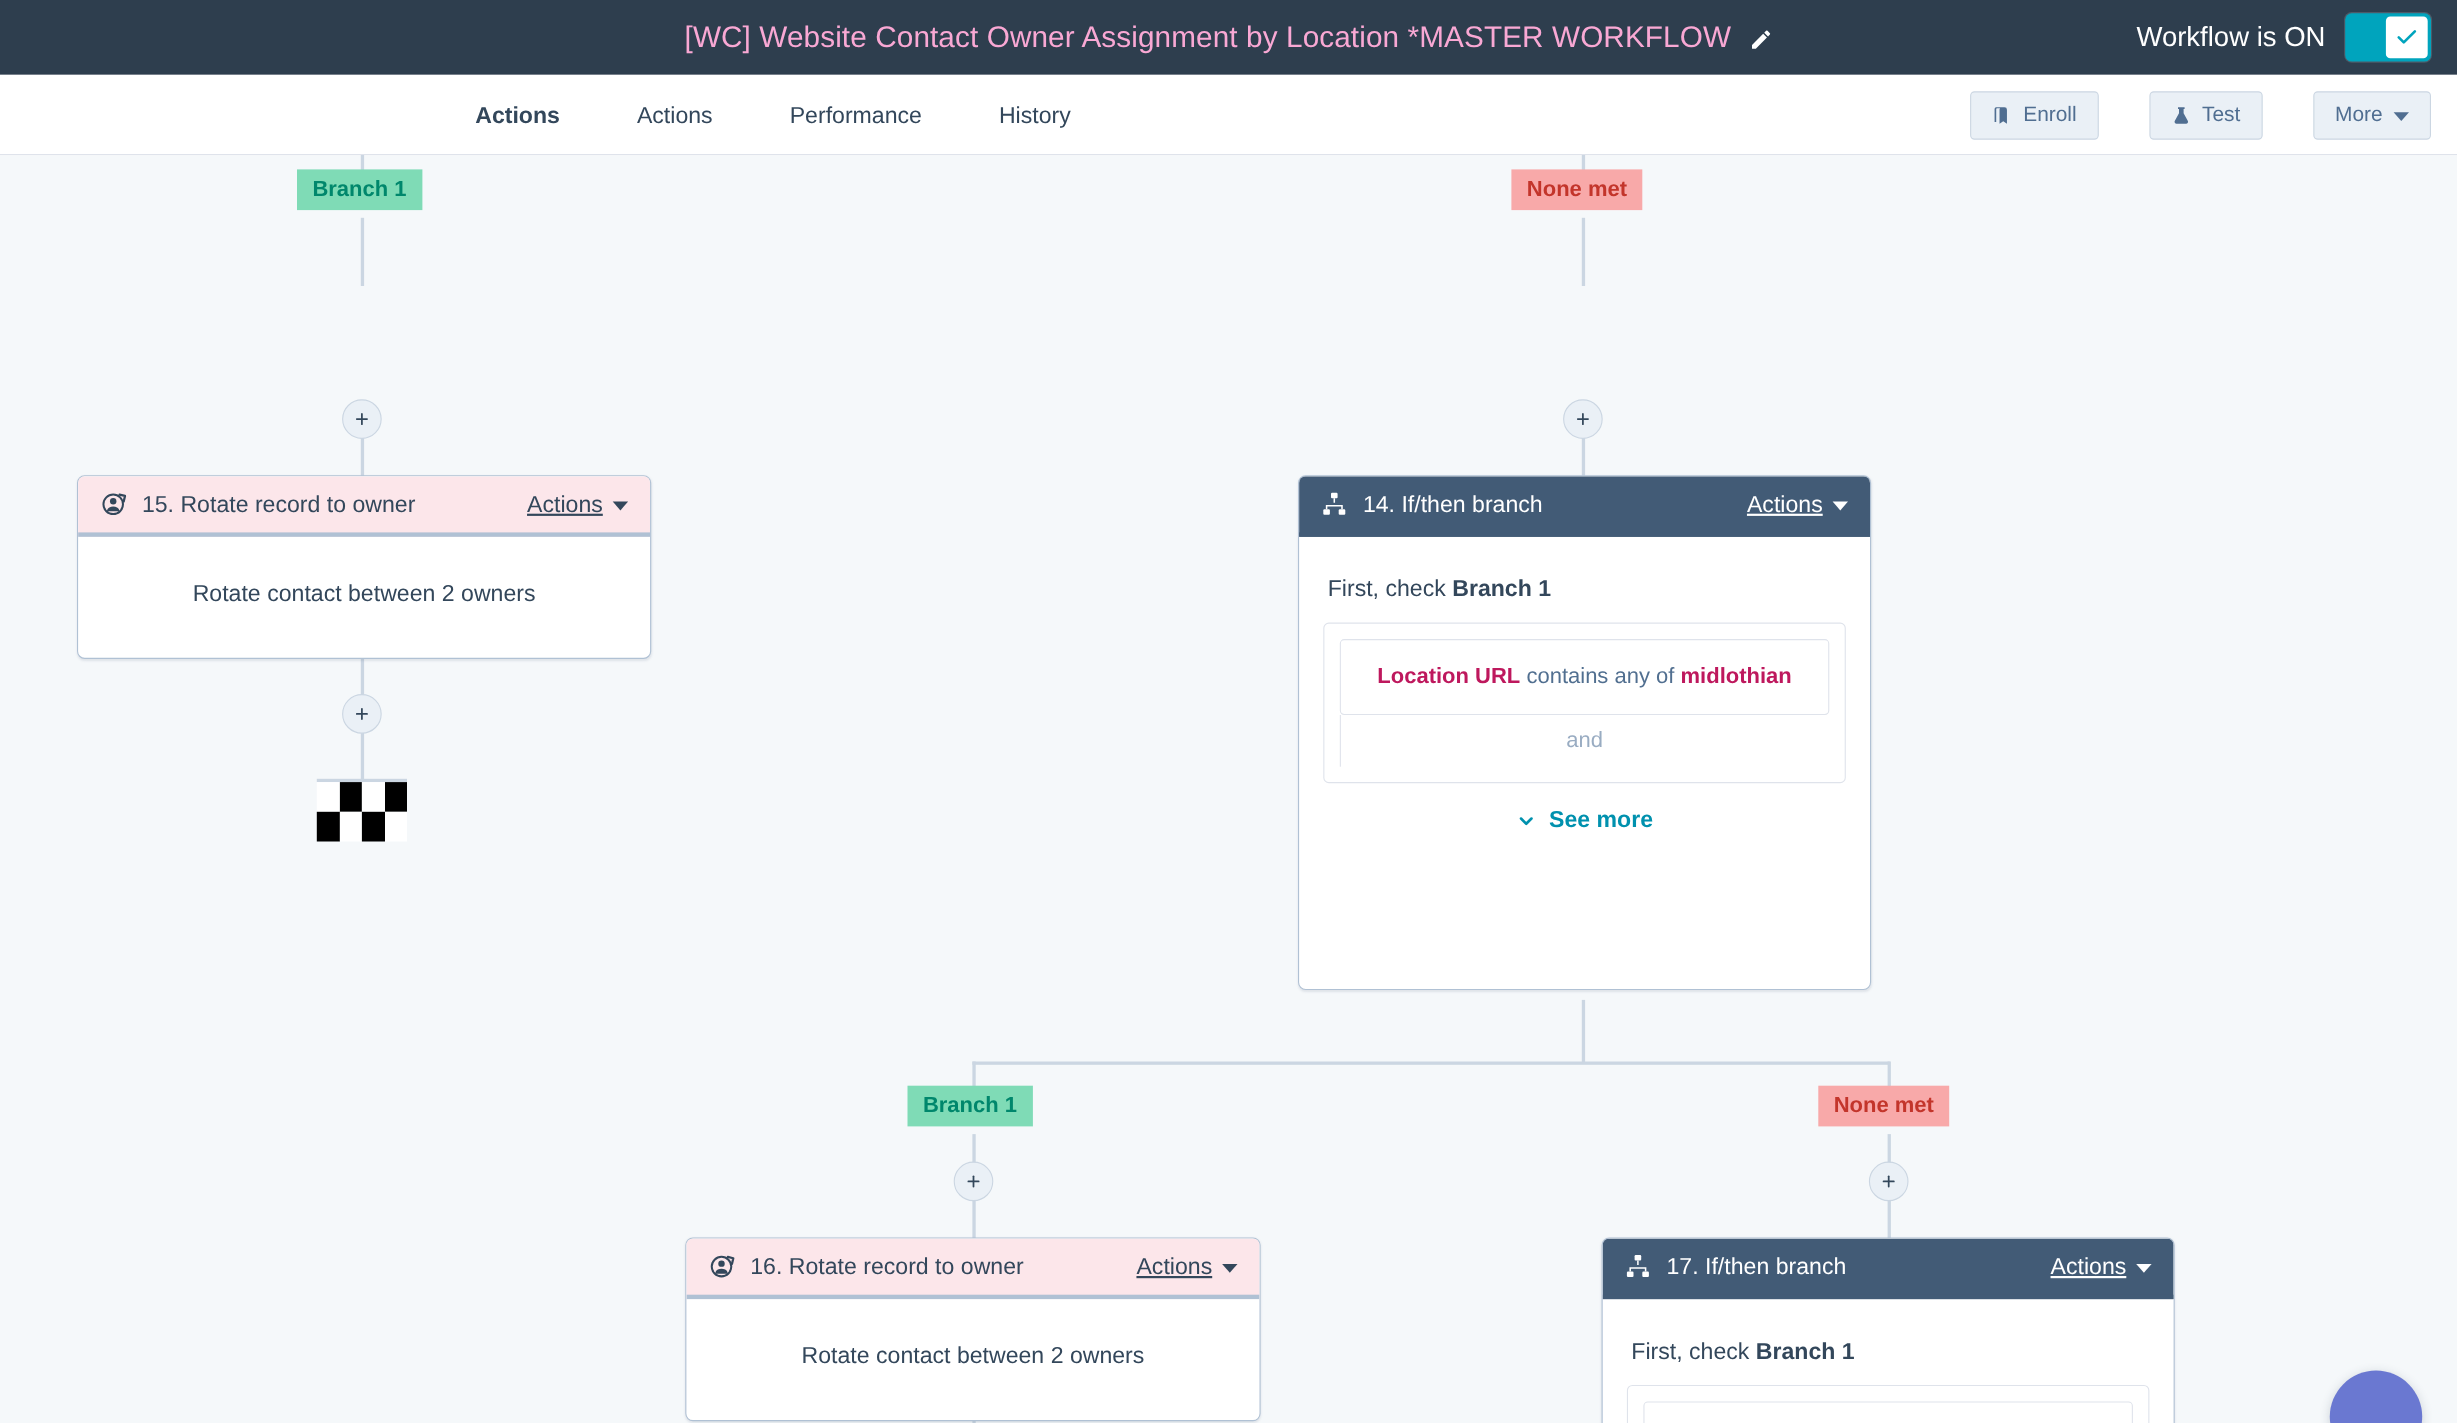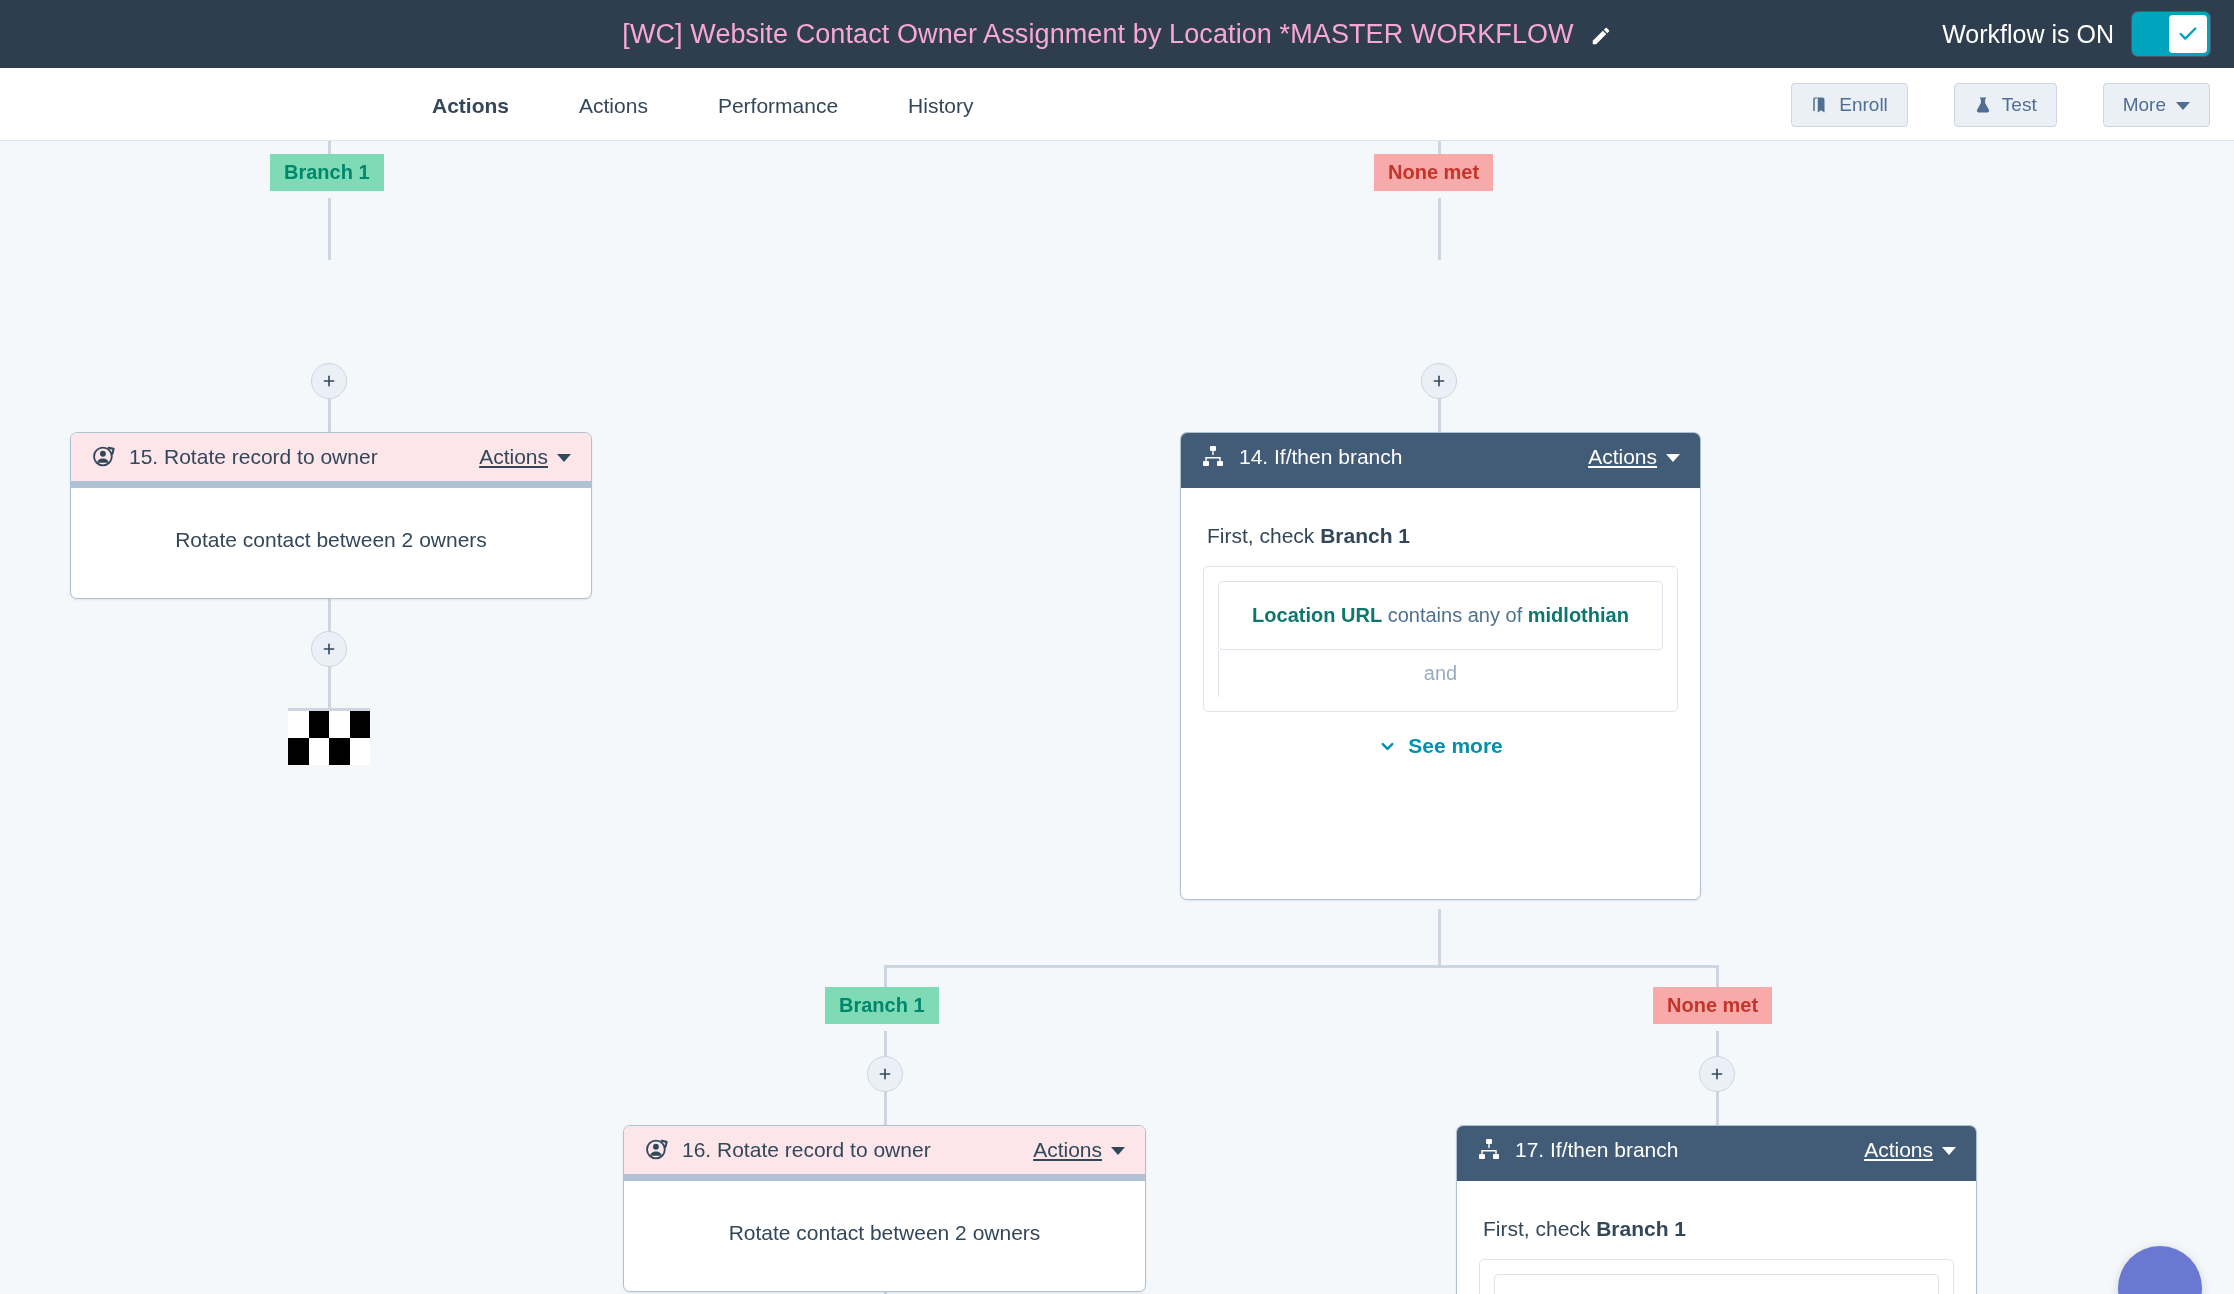--- a/index.html
+++ b/index.html
@@ -137,21 +137,21 @@
     border-radius: 7px;
     box-shadow: 0 1px 2px rgba(65,86,113,0.12);
     overflow: hidden;
     z-index: 5;
   }
   .card-head {
     height: 55px;
     display: flex; align-items: center;
     padding: 0 20px;
     font-size: 21px;
-    border-bottom: 7px solid #0ea5e9;
+    border-bottom: 4px solid #0ea5e9;
   }
   .card-head.pink  { background: #fce6ea; color: #33475b; border-bottom-color: #b0c1d4; }
   .card-head.slate { background: #425b76; color: #ffffff; border-bottom-color: #425b76; }
   .card-head .head-icon { width: 26px; height: 26px; margin-right: 12px; flex: 0 0 auto; display:block; }
   .card-head .head-title { flex: 1 1 auto; white-space: nowrap; }
   .actions-link {
     font-size: 21px; text-decoration: underline; cursor: pointer;
     display: flex; align-items: center; gap: 9px; white-space: nowrap;
   }
   .card-head.pink  .actions-link { color: #33475b; }
@@ -173,21 +173,21 @@
   .cond-box {
     border: 1px solid #dfe3eb;
     border-radius: 4px;
     padding: 18px 16px;
     text-align: center;
     font-size: 20px;
     line-height: 1.55;
     color: #516f90;
     background: #fff;
   }
-  .cond-box b { color: #0f766e; font-weight: 700; }
+  .cond-box b { color: #be185d; font-weight: 700; }
   .cond-box .muted { color: #b0c1d4; }
   .cond-and {
     text-align: center; color: #99acc2; font-size: 20px;
     padding: 12px 0;
     position: relative;
   }
   .cond-and::before {
     content: ""; position: absolute; left: 0px; top: 0; bottom: 0;
     width: 1px; background: #dfe3eb;
   }

